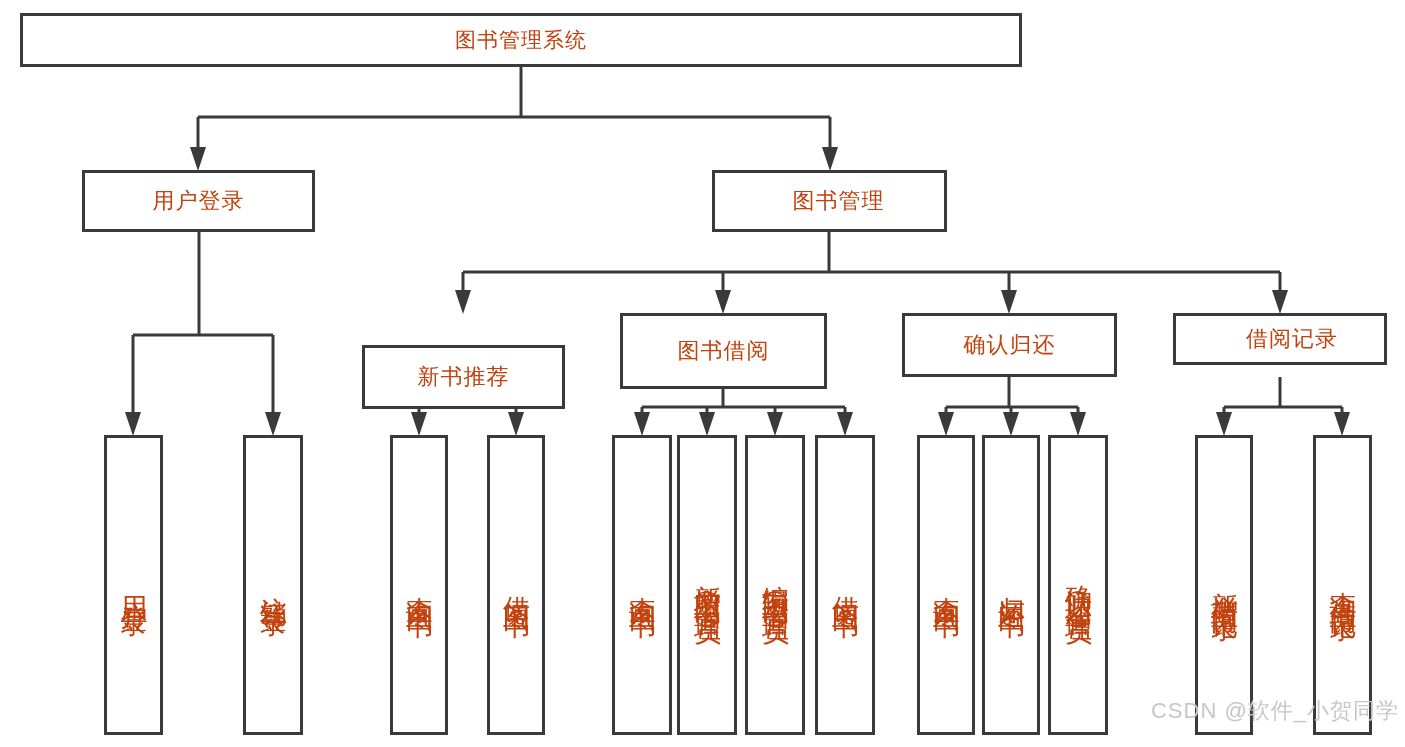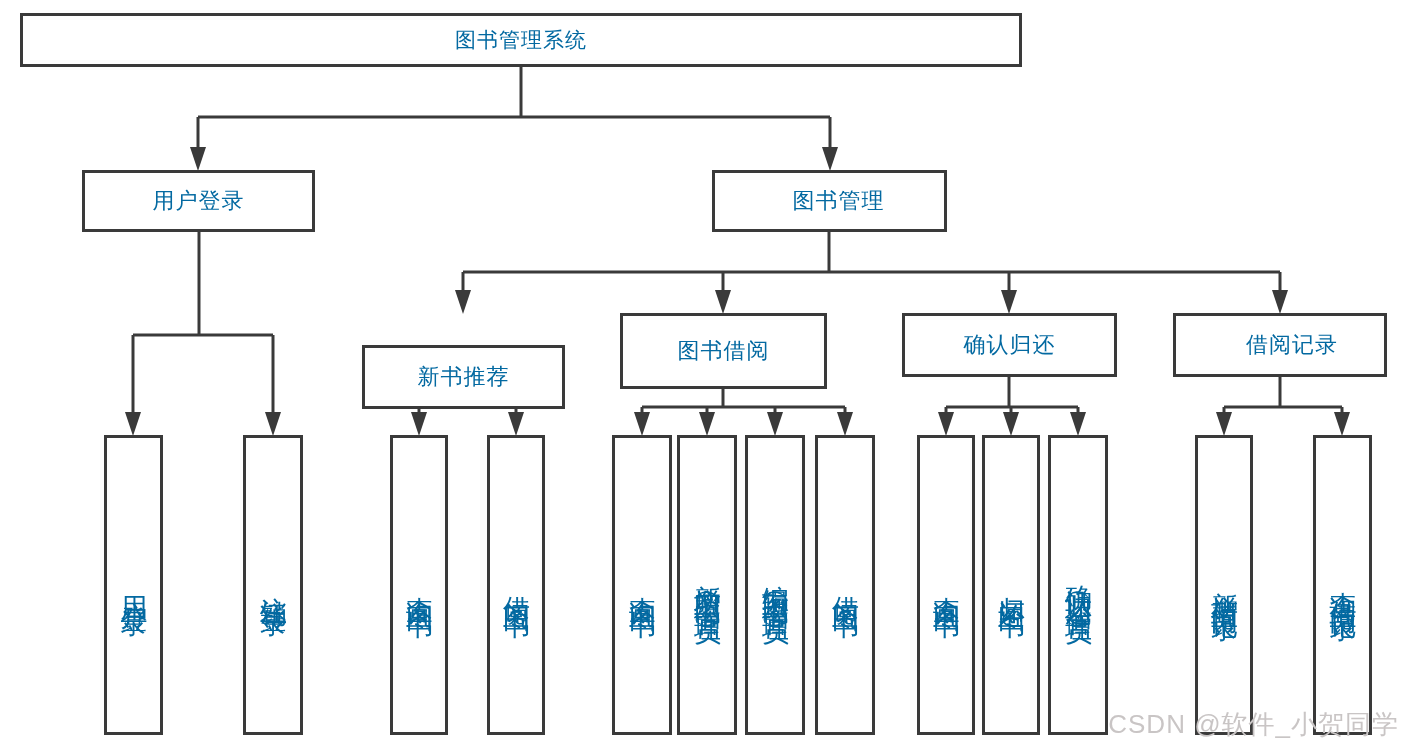--- a/index.html
+++ b/index.html
@@ -10,48 +10,48 @@
     font-family:"Liberation Sans","DejaVu Sans",sans-serif;
     overflow:hidden;
   }
   #wires{position:absolute;left:0;top:0;width:1405px;height:747px;}
   .node{
     position:absolute;
     box-sizing:border-box;
     border:3px solid #3a3a3a;
     background:#ffffff;
     display:flex;align-items:center;justify-content:center;
-    color:#0369a1;
+    color:#c2410c;
   }
   .node.h{font-size:22px;letter-spacing:1px;}
   .node.root{font-size:21px;letter-spacing:1px;}
   .node.v{top:435px;height:300px;font-size:27px;}
   .node.v span{
     writing-mode:vertical-rl;
     text-orientation:mixed;
     letter-spacing:5px;
     line-height:1;
     white-space:nowrap;
   }
   .watermark{
     position:absolute;
-    right:6px;bottom:5px;
-    font-size:26px;
+    right:6px;bottom:21px;
+    font-size:22px;
     color:#c9c5c5;
     letter-spacing:1px;
     white-space:nowrap;
   }
   
   #root        {left:20px;  top:13px;  width:1002px; height:54px;}
   #n-login     {left:82px;  top:170px; width:233px;  height:62px;}
   #n-mgmt      {left:712px; top:170px; width:235px;  height:62px;padding-left:18px;}
   #n-rec       {left:362px; top:313px; width:203px;  height:64px;margin-top:32px;}
   #n-borrow    {left:620px; top:313px; width:207px;  height:76px;}
   #n-current   {left:902px; top:313px; width:215px;  height:64px;}
-  #n-record    {left:1173px;top:313px; width:214px;  height:64px;padding-left:24px;}
+  #n-record    {left:1173px;top:313px; width:214px;  height:52px;padding-left:24px;}
   #lf-ulogin   {left:104px; width:59px;}
   #lf-ulogout  {left:243px; width:60px;}
   #lf-rq       {left:390px; width:58px;}
   #lf-rb       {left:487px; width:58px;}
   #lf-bq       {left:612px; width:60px;}
   #lf-badd     {left:677px; width:60px;}
   #lf-bedit    {left:745px; width:60px;}
   #lf-bborrow  {left:815px; width:60px;}
   #lf-cq       {left:917px; width:58px;}
   #lf-cret     {left:982px; width:58px;}

